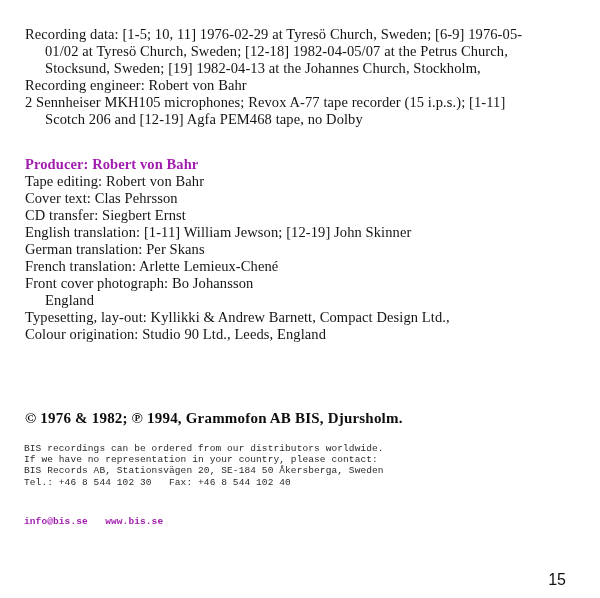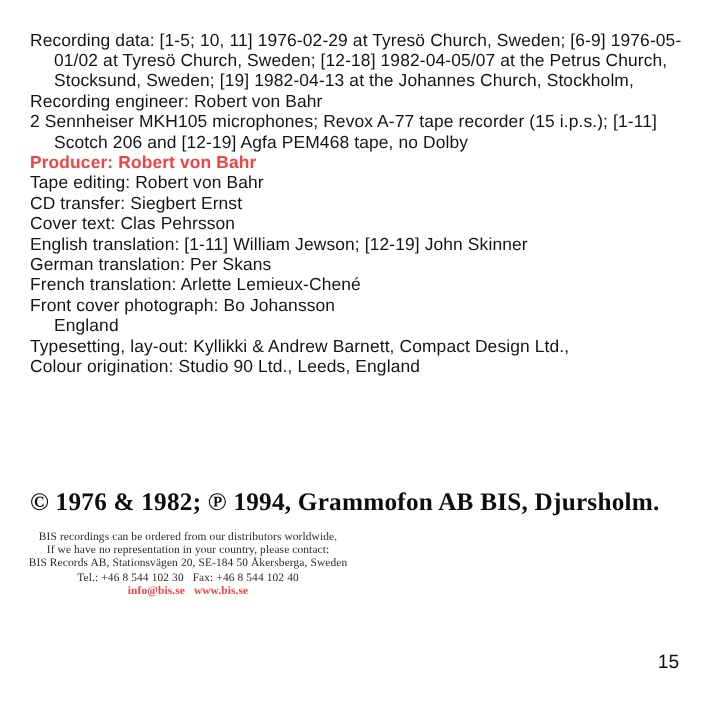--- a/index.html
+++ b/index.html
@@ -12,79 +12,78 @@
     width: 600px;
     height: 598px;
     background: #ffffff;
     overflow: hidden;
   }
   .credits {
     position: absolute;
     left: 25px;
     top: 26px;
     width: 558px;
-    font-family: Liberation Sans, sans-serif;
+    font-family: Liberation Serif, serif;
     font-size: 14.5px;
     line-height: 17px;
     color: #141414;
     letter-spacing: 0.1px;
   }
   .credit-line { white-space: nowrap; }
   .indent { padding-left: 20px; }
-  .bold { font-weight: bold; color: #ef4444; }
+  .bold { font-weight: bold; color: #a21caf; margin-top: 28px; }
   .copyright {
     position: absolute;
     left: 25px;
     top: 408px;
     font-family: "Liberation Serif", serif;
-    font-size: 21px;
+    font-size: 15px;
     line-height: 21px;
     font-weight: bold;
     color: #0d0d0d;
     letter-spacing: 0.2px;
     white-space: nowrap;
   }
   .contact {
     position: absolute;
     left: 24px;
     top: 443px;
-    font-family: Liberation Serif, serif;
+    font-family: Liberation Mono, monospace;
     font-size: 9.5px;
     line-height: 11.2px;
     color: #2b2b2b;
     letter-spacing: 0.1px;
-    text-align: center;
   }
   .contact-line { white-space: pre; }
   .page-number {
     position: absolute;
     right: 34px;
-    top: 543px;
+    top: 570px;
     font-family: "Liberation Sans", sans-serif;
     font-size: 16px;
     line-height: 19px;
     color: #111111;
   }
 </style>
 </head>
 <body>
 
 <div class="page">
 
   <div class="credits">
     <div class="credit-line">Recording data: [1-5; 10, 11] 1976-02-29 at Tyresö Church, Sweden; [6-9] 1976-05-</div>
     <div class="credit-line indent">01/02 at Tyresö Church, Sweden; [12-18] 1982-04-05/07 at the Petrus Church,</div>
     <div class="credit-line indent">Stocksund, Sweden; [19] 1982-04-13 at the Johannes Church, Stockholm,</div>
     <div class="credit-line">Recording engineer: Robert von Bahr</div>
     <div class="credit-line">2 Sennheiser MKH105 microphones; Revox A-77 tape recorder (15 i.p.s.); [1-11]</div>
     <div class="credit-line indent">Scotch 206 and [12-19] Agfa PEM468 tape, no Dolby</div>
     <div class="credit-line bold">Producer: Robert von Bahr</div>
     <div class="credit-line">Tape editing: Robert von Bahr</div>
+    <div class="credit-line">Cover text: Clas Pehrsson</div>
     <div class="credit-line">CD transfer: Siegbert Ernst</div>
-    <div class="credit-line">Cover text: Clas Pehrsson</div>
     <div class="credit-line">English translation: [1-11] William Jewson; [12-19] John Skinner</div>
     <div class="credit-line">German translation: Per Skans</div>
     <div class="credit-line">French translation: Arlette Lemieux-Chené</div>
     <div class="credit-line">Front cover photograph: Bo Johansson</div>
     <div class="credit-line indent">England</div>
     <div class="credit-line">Typesetting, lay-out: Kyllikki &amp; Andrew Barnett, Compact Design Ltd.,</div>
     <div class="credit-line">Colour origination: Studio 90 Ltd., Leeds, England</div>
   </div>
 
   <div class="copyright">© 1976 &amp; 1982; ℗ 1994, Grammofon AB BIS, Djursholm.</div>

